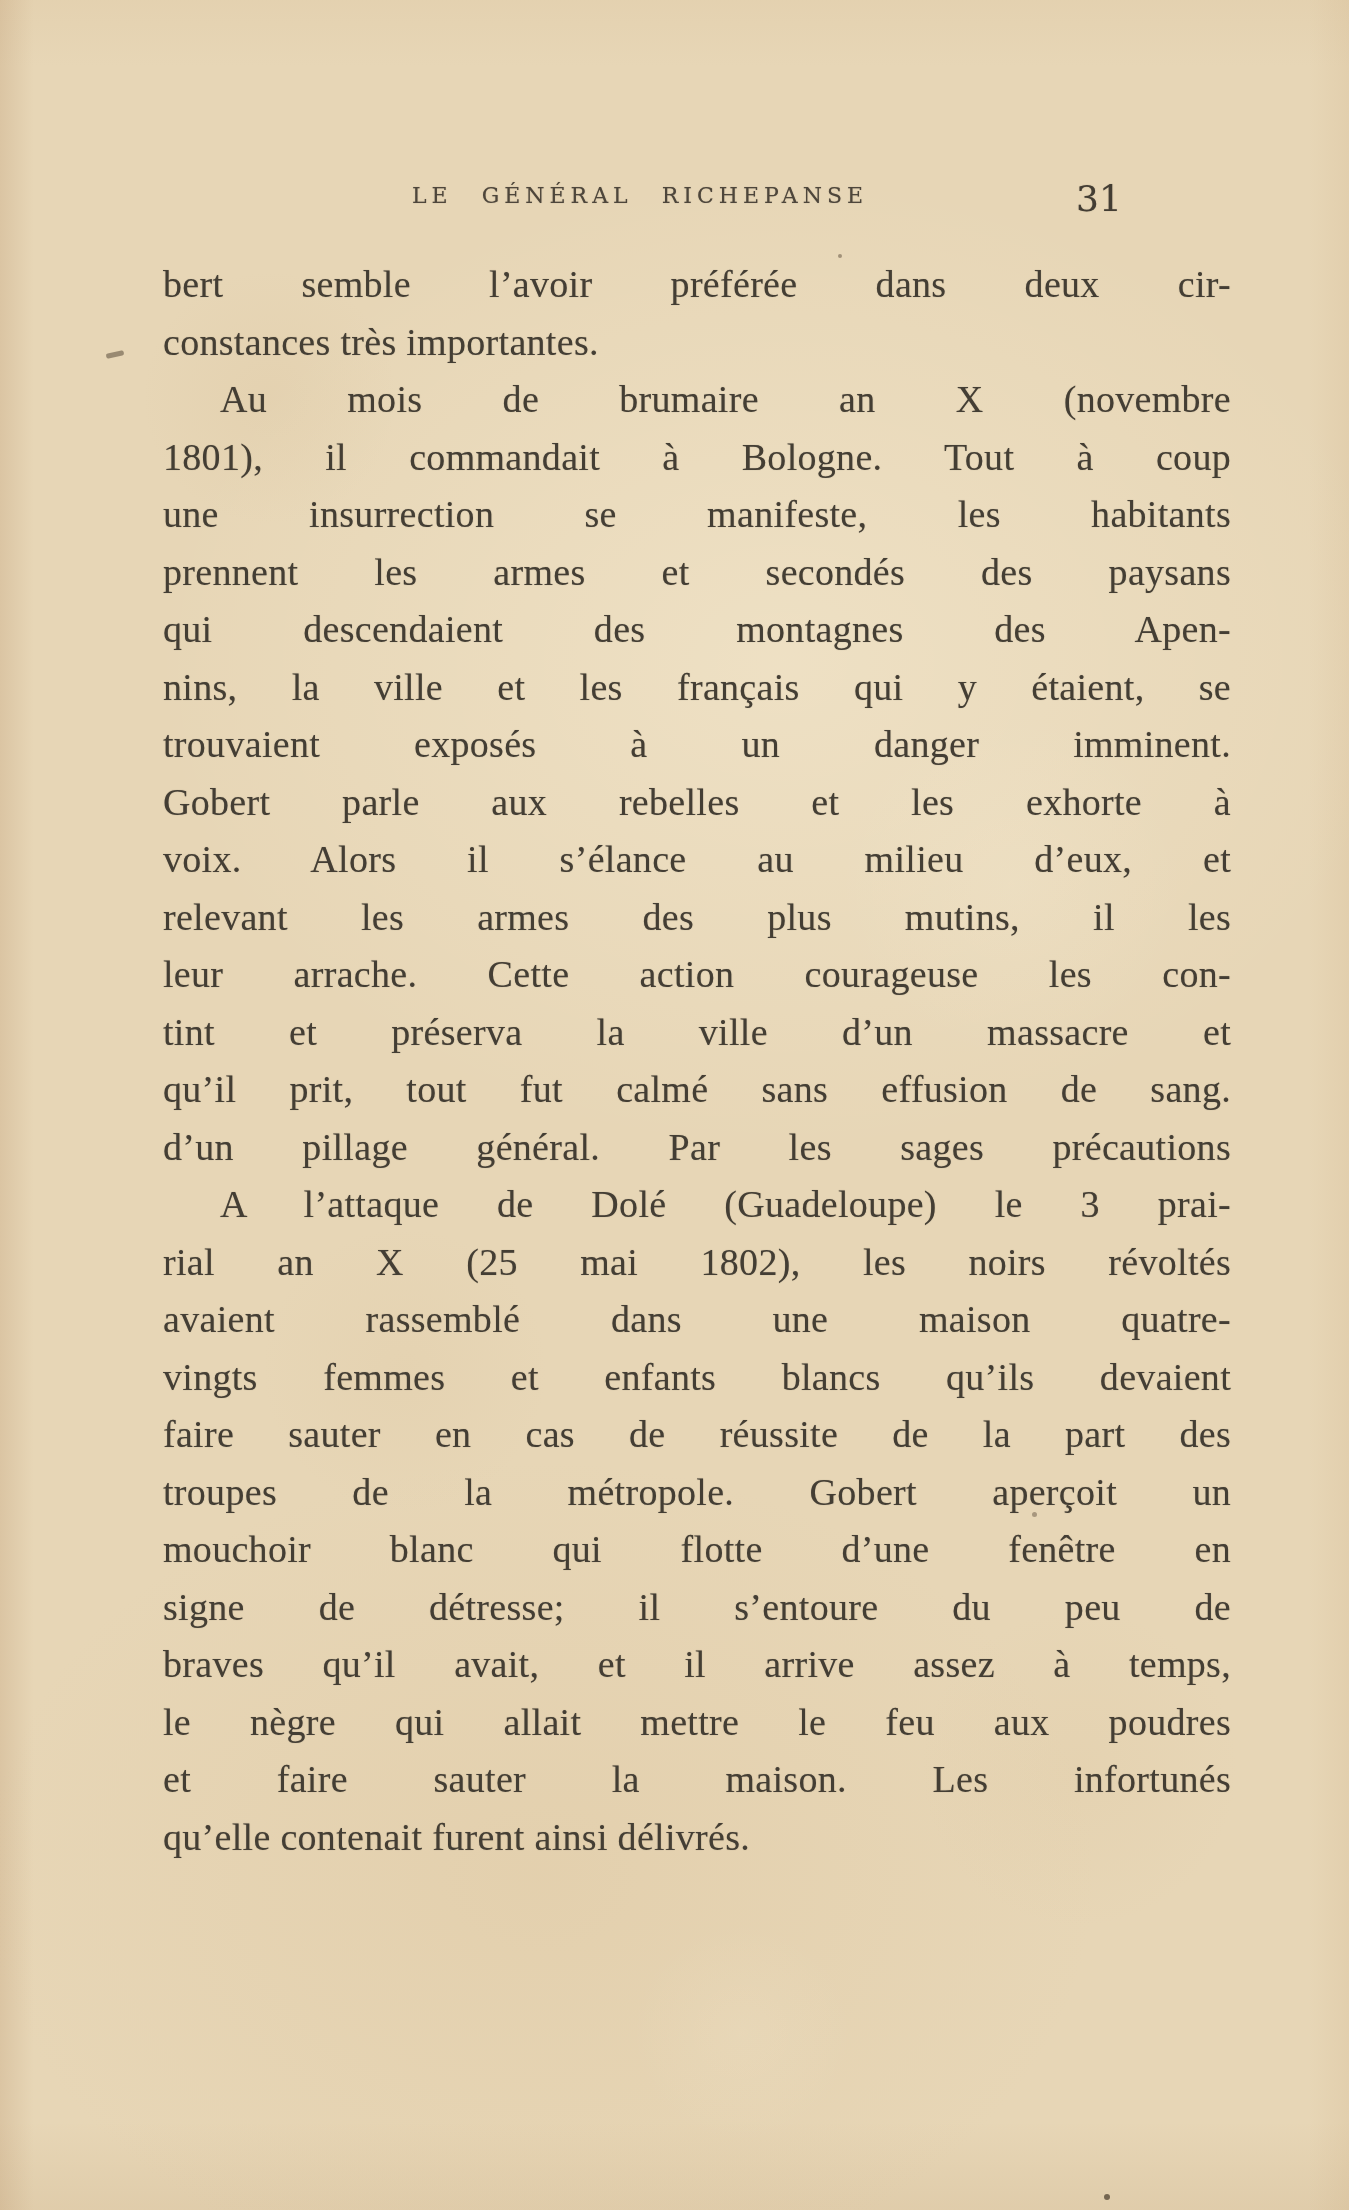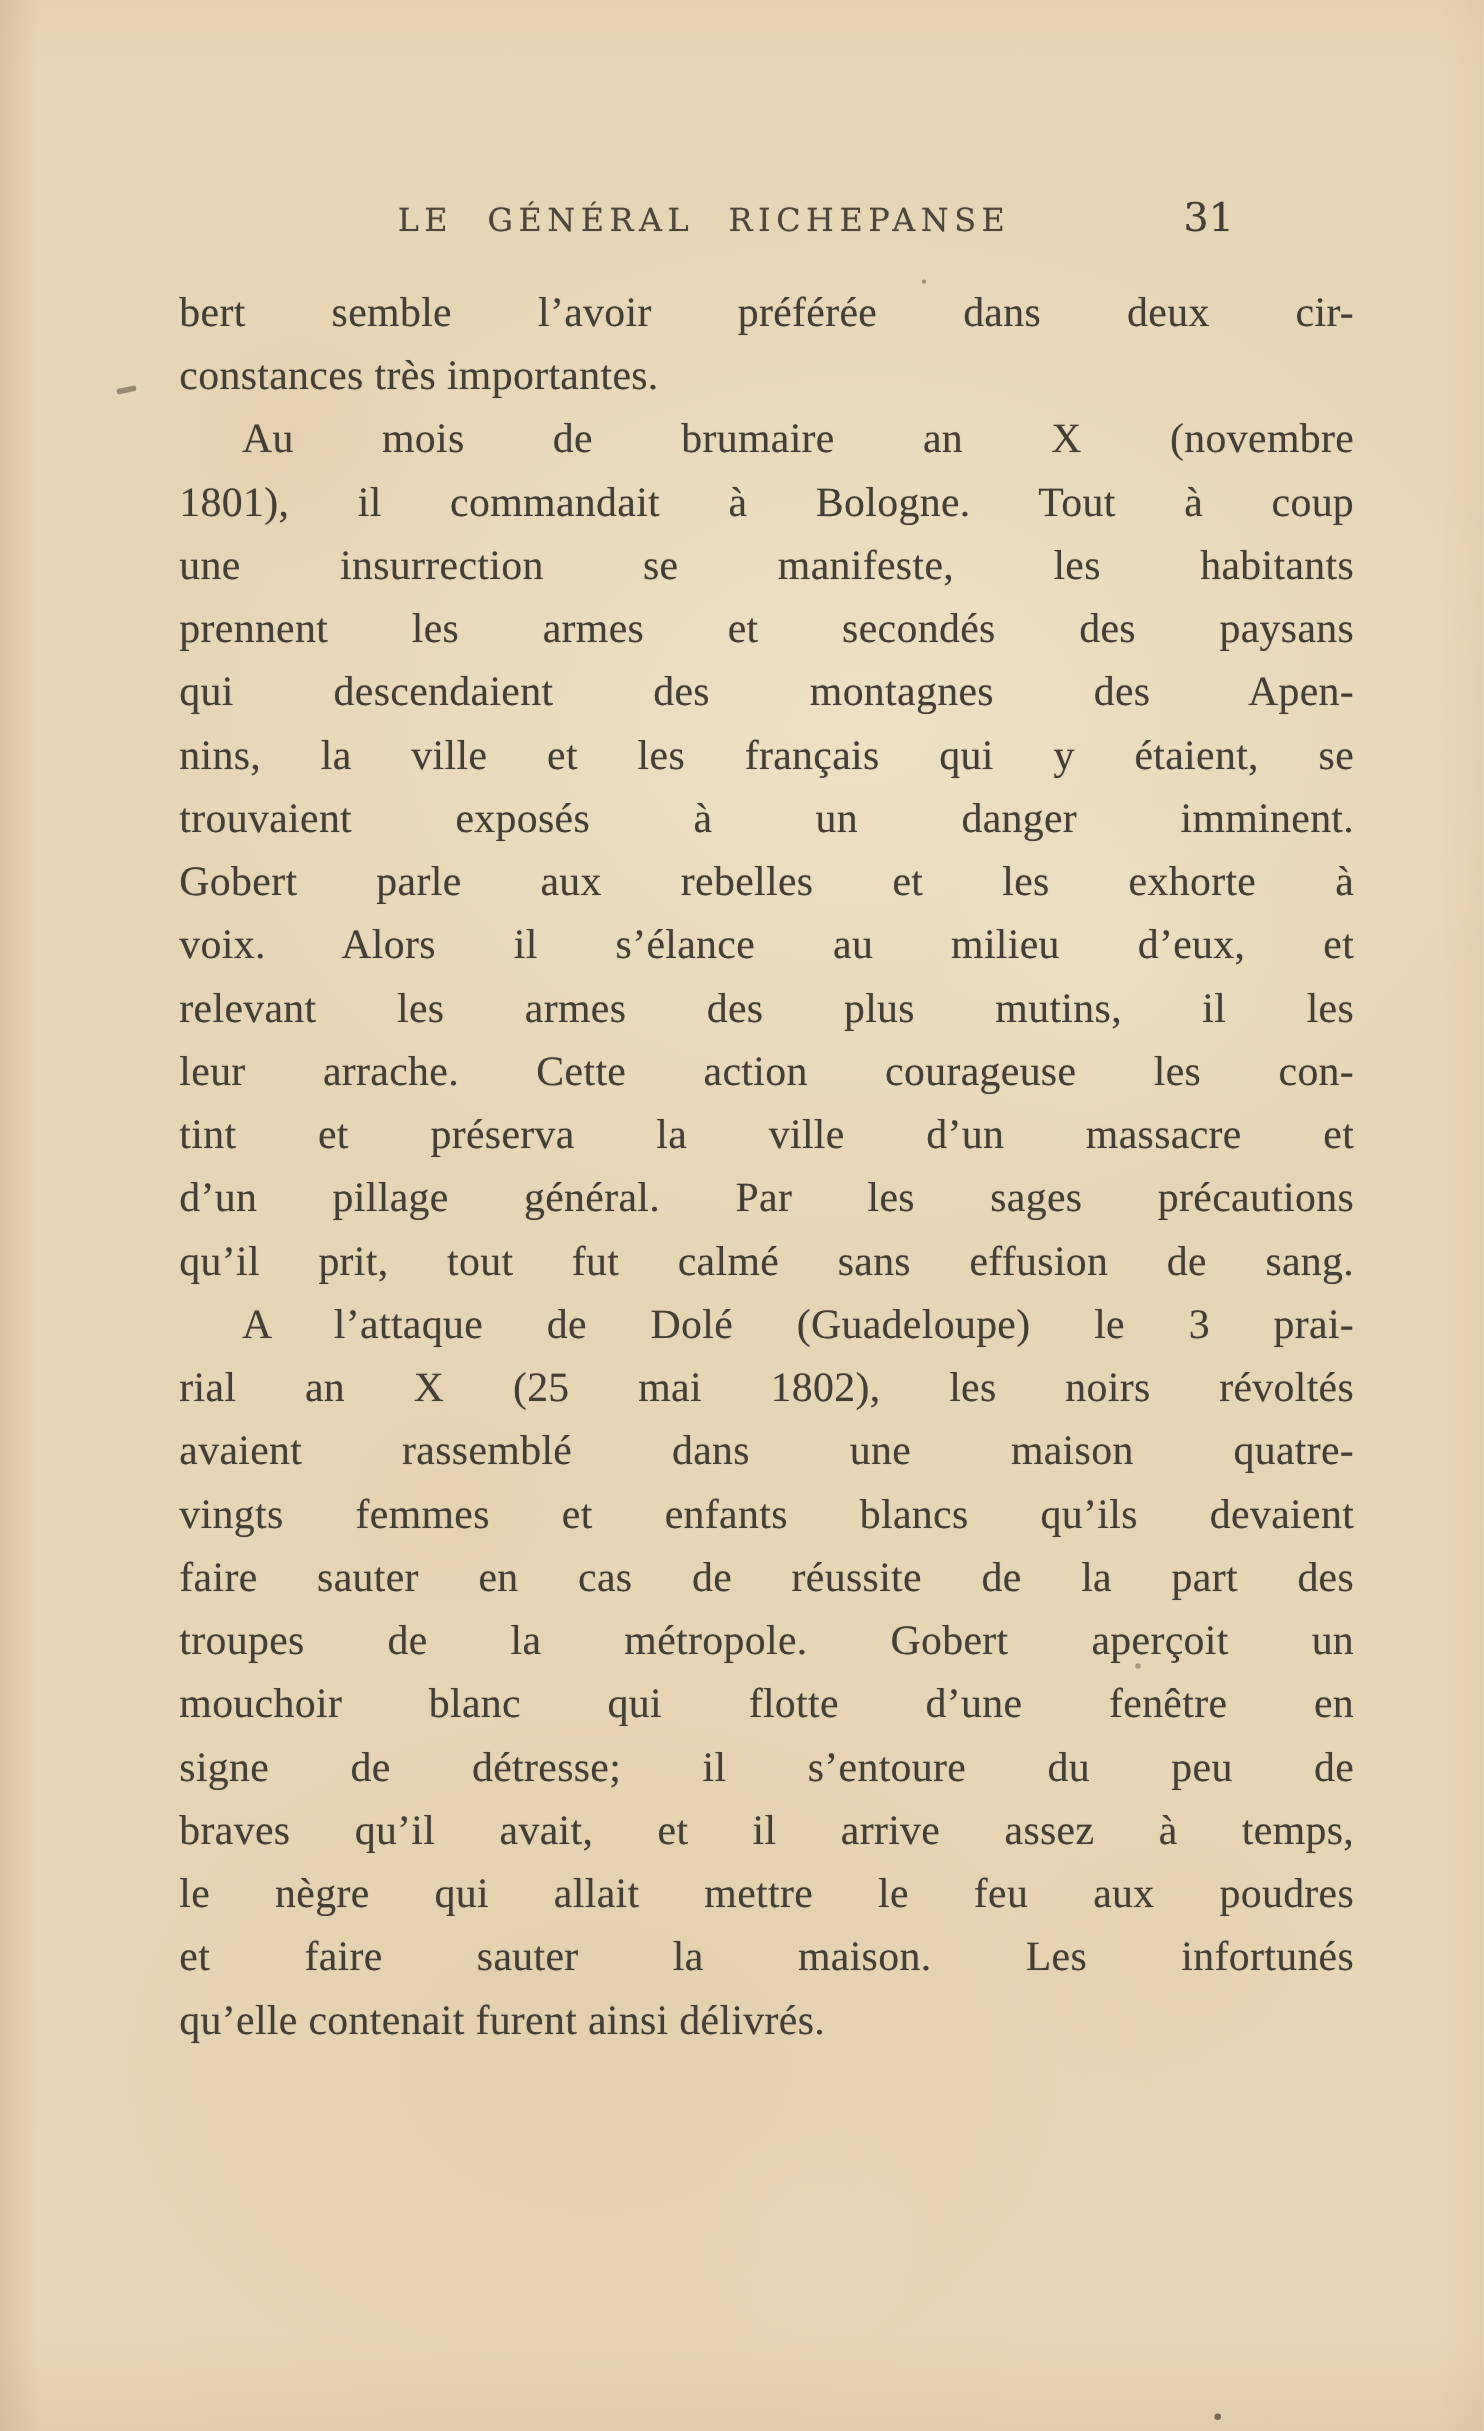--- a/index.html
+++ b/index.html
@@ -34,21 +34,21 @@
       radial-gradient(circle 180px at 30% 62%, rgba(205,175,130,0.09), rgba(205,175,130,0) 80%),
       radial-gradient(circle 200px at 80% 80%, rgba(208,178,132,0.10), rgba(208,178,132,0) 80%),
       radial-gradient(circle 140px at 55% 92%, rgba(255,248,230,0.10), rgba(255,248,230,0) 80%);
   }
   .running-head {
     position: absolute;
     top: 183px;
     left: 345px;
     width: 590px;
     text-align: center;
-    font-size: 29px;
+    font-size: 22px;
     letter-spacing: 5px;
     word-spacing: 17px;
     color: #4e463b;
     text-shadow: 0 0 1px rgba(78, 70, 59, 0.45);
     white-space: nowrap;
   }
   .folio {
     position: absolute;
     top: 178px;
     left: 1076px;
@@ -105,22 +105,22 @@
       <div class="line">une insurrection se manifeste, les habitants</div>
       <div class="line">prennent les armes et secondés des paysans</div>
       <div class="line">qui descendaient des montagnes des Apen-</div>
       <div class="line">nins, la ville et les français qui y étaient, se</div>
       <div class="line">trouvaient exposés à un danger imminent.</div>
       <div class="line">Gobert parle aux rebelles et les exhorte à</div>
       <div class="line">voix. Alors il s’élance au milieu d’eux, et</div>
       <div class="line">relevant les armes des plus mutins, il les</div>
       <div class="line">leur arrache. Cette action courageuse les con-</div>
       <div class="line">tint et préserva la ville d’un massacre et</div>
+      <div class="line">qu’il prit, tout fut calmé sans effusion de sang.</div>
       <div class="line">d’un pillage général. Par les sages précautions</div>
-      <div class="line">qu’il prit, tout fut calmé sans effusion de sang.</div>
       <div class="line indent">A l’attaque de Dolé (Guadeloupe) le 3 prai-</div>
       <div class="line">rial an X (25 mai 1802), les noirs révoltés</div>
       <div class="line">avaient rassemblé dans une maison quatre-</div>
       <div class="line">vingts femmes et enfants blancs qu’ils devaient</div>
       <div class="line">faire sauter en cas de réussite de la part des</div>
       <div class="line">troupes de la métropole. Gobert aperçoit un</div>
       <div class="line">mouchoir blanc qui flotte d’une fenêtre en</div>
       <div class="line">signe de détresse; il s’entoure du peu de</div>
       <div class="line">braves qu’il avait, et il arrive assez à temps,</div>
       <div class="line">le nègre qui allait mettre le feu aux poudres</div>

